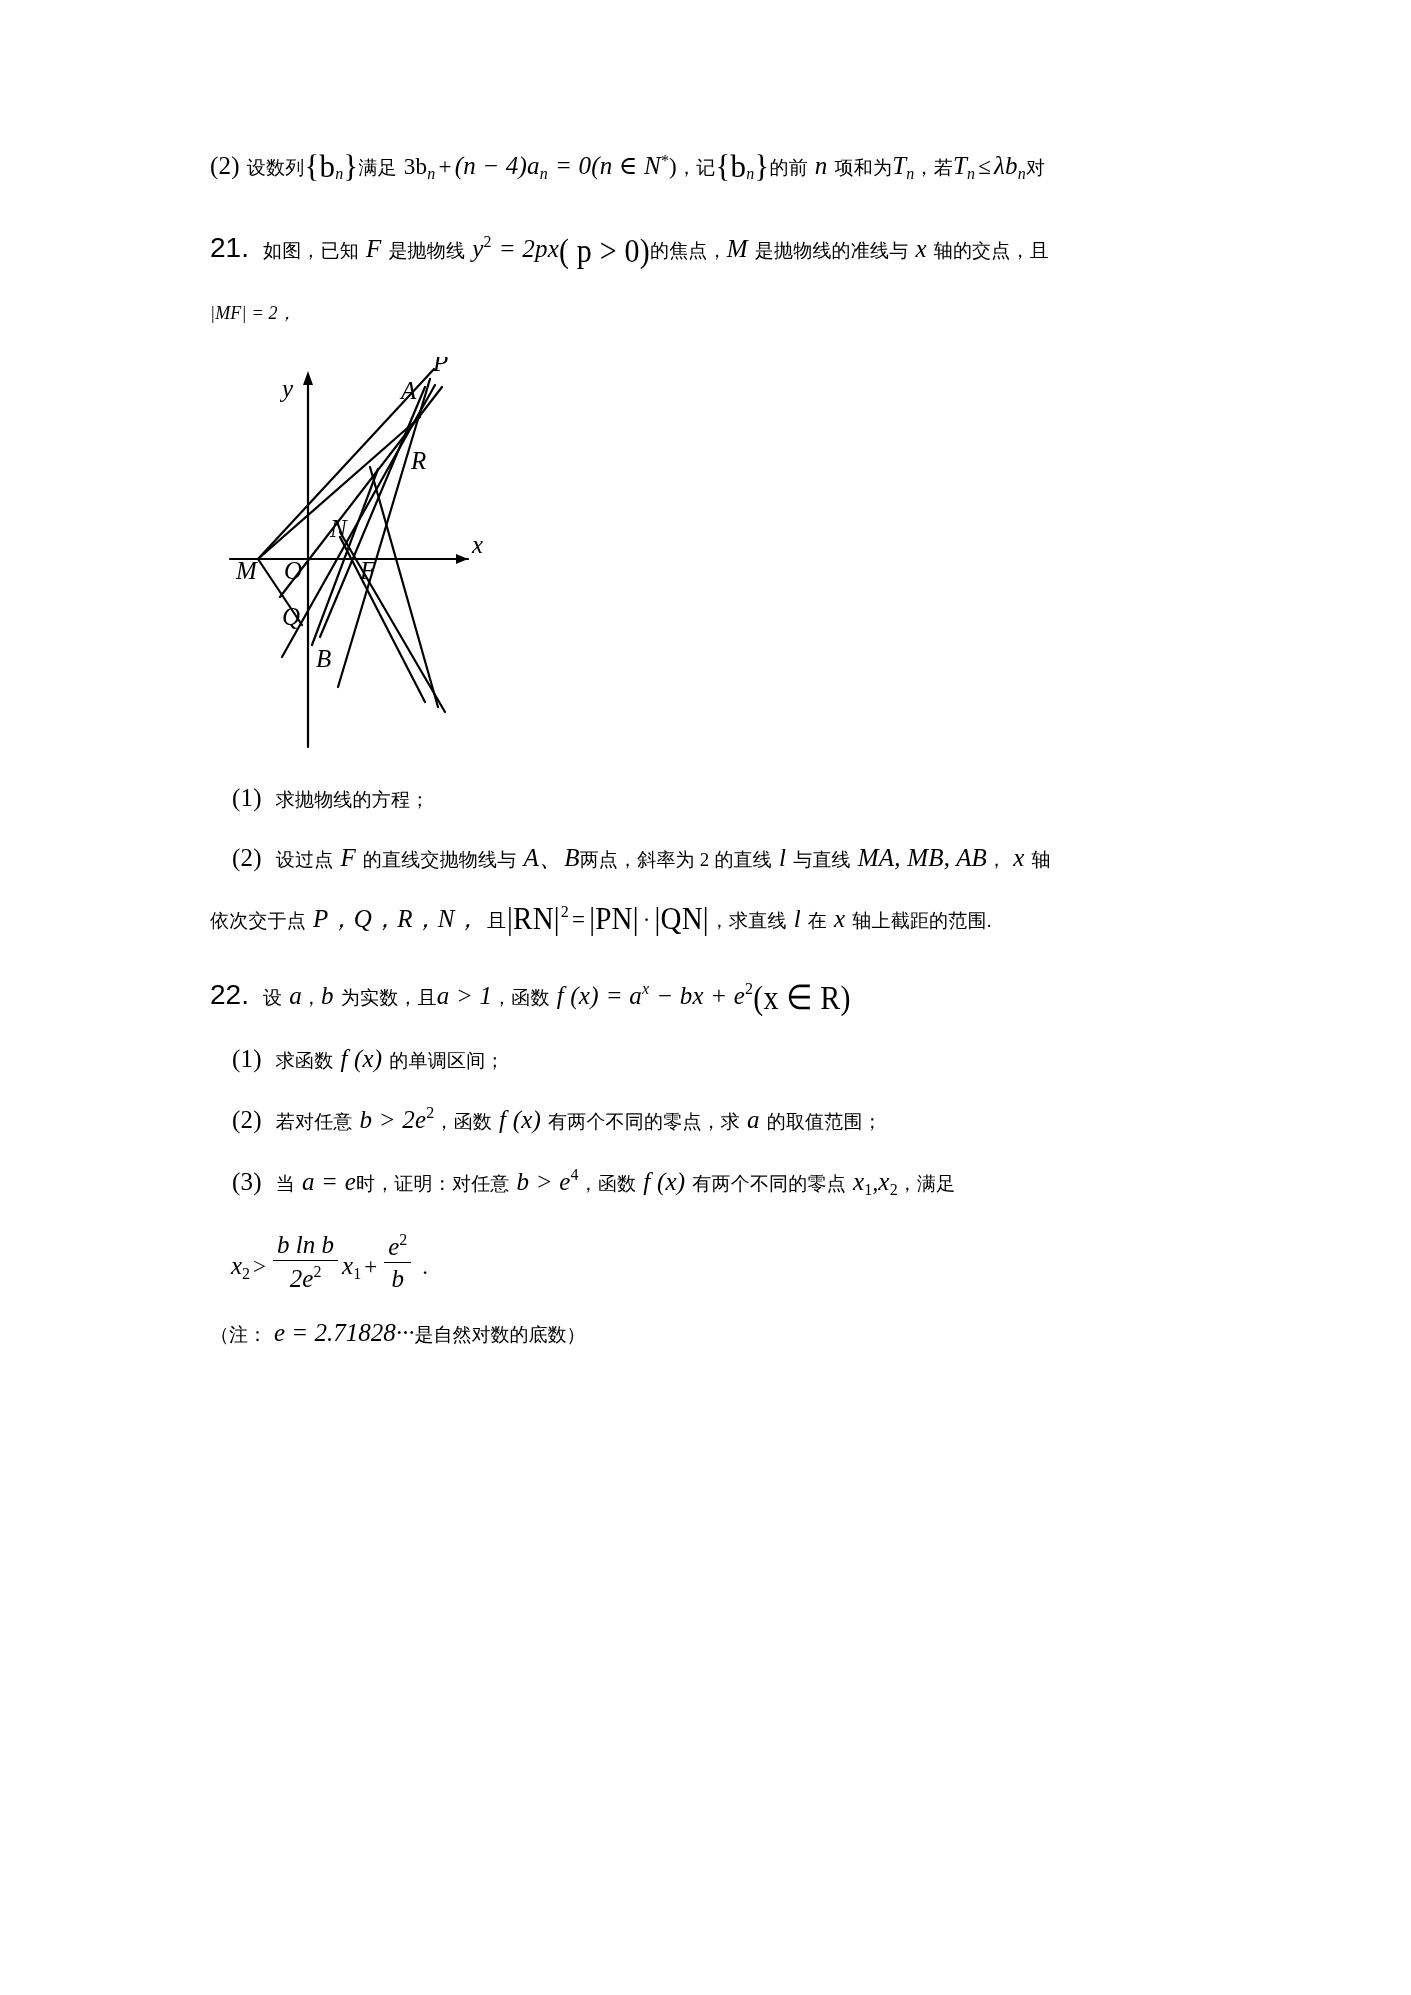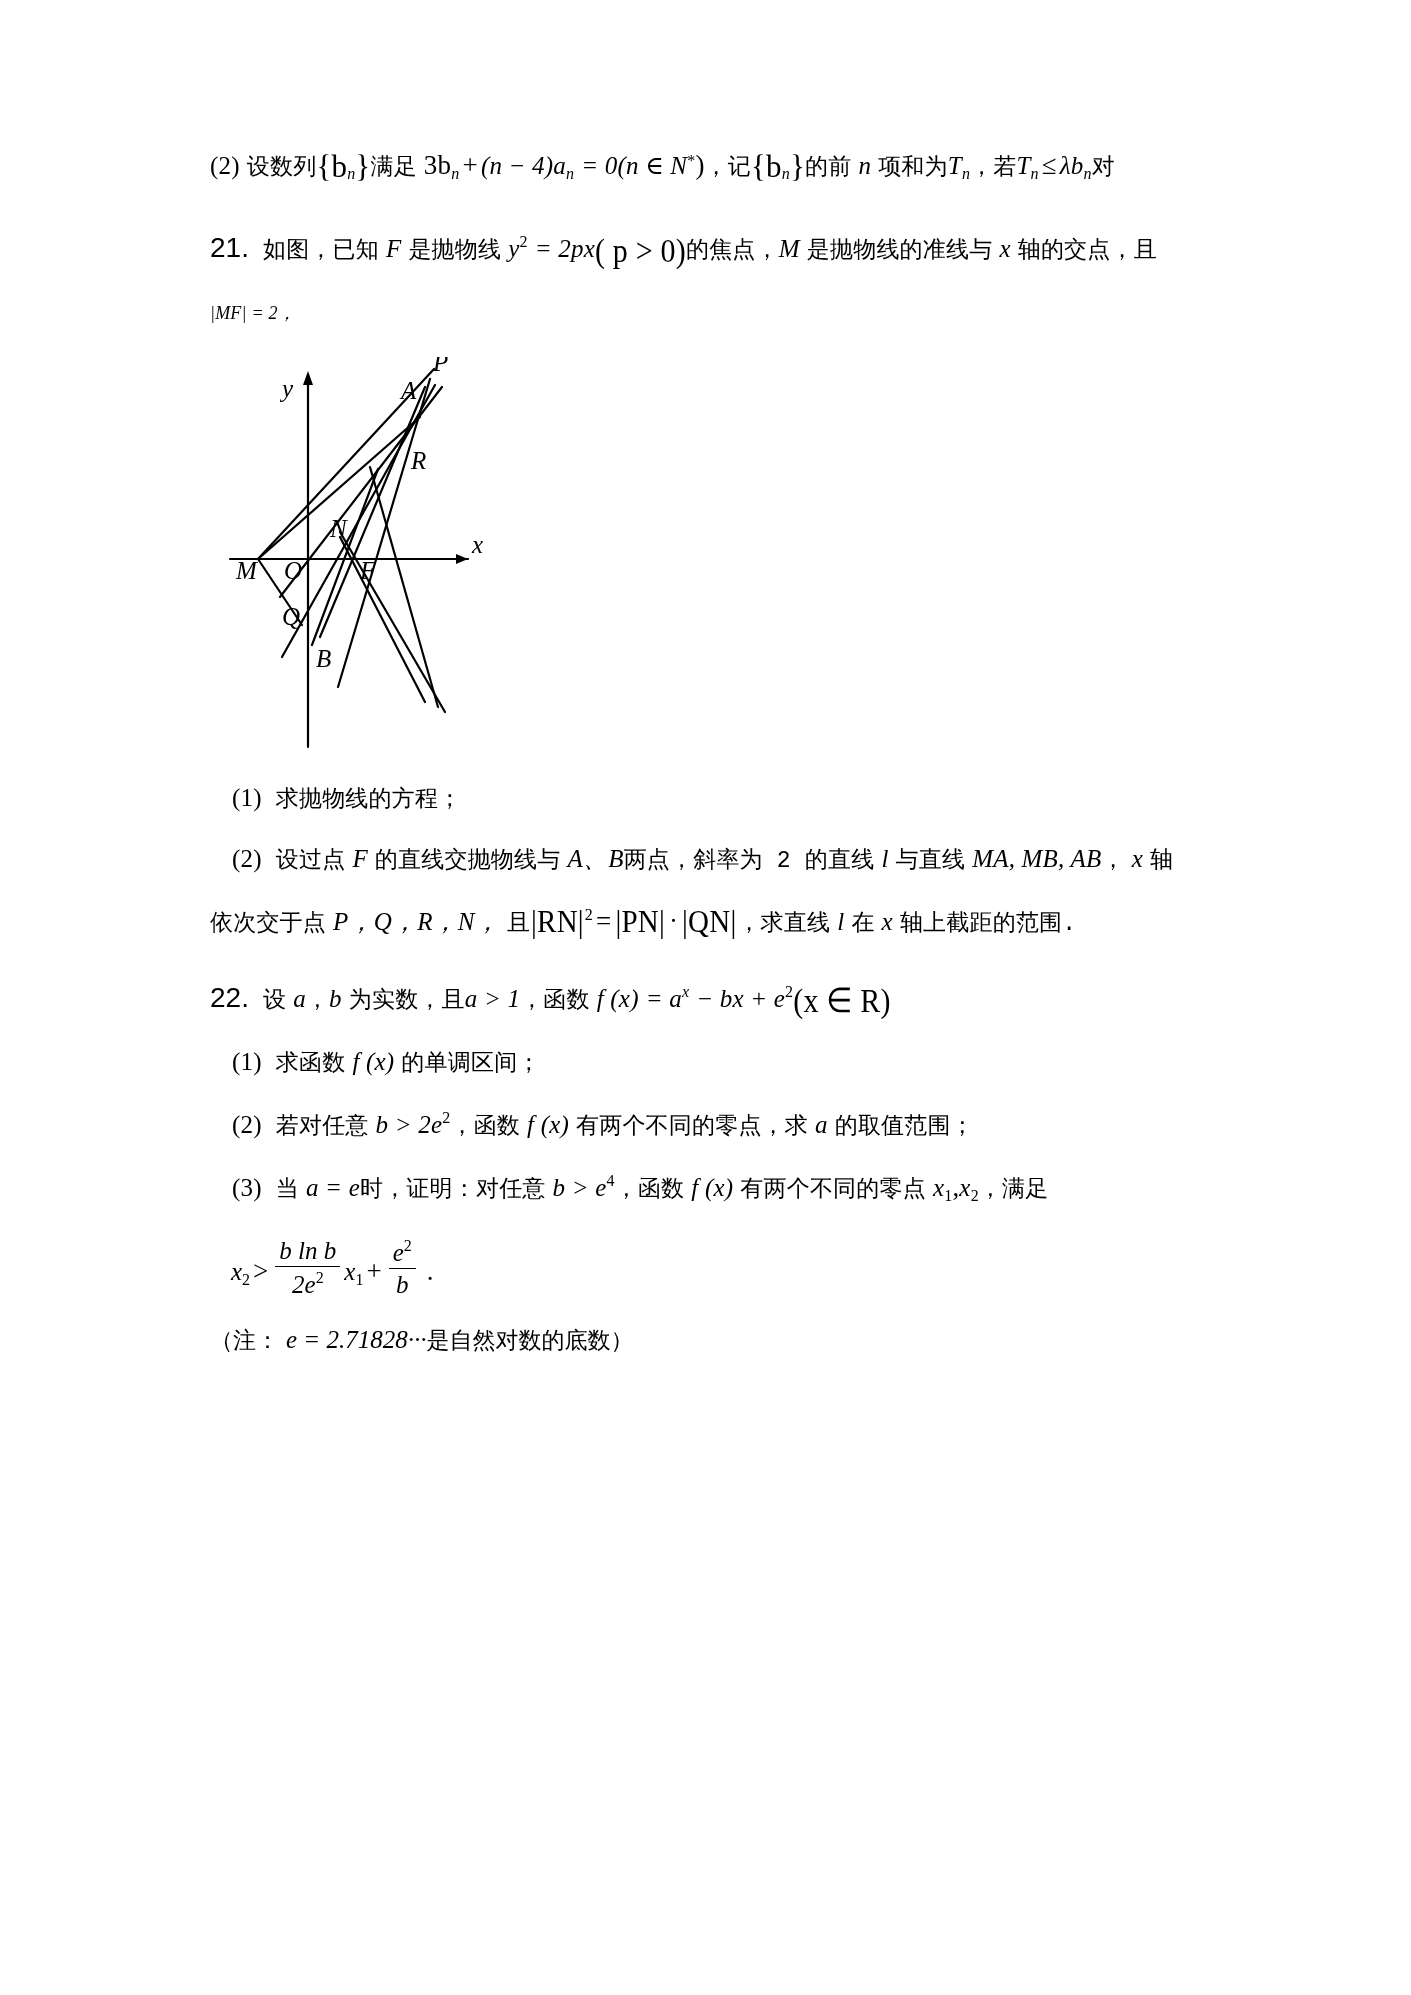--- a/index.html
+++ b/index.html
@@ -33,37 +33,37 @@
   
   .line {
     font-size: 24.5px;
     line-height: 1.0;
     margin: 0 0 34px 0;
     white-space: nowrap;
     letter-spacing: 0.2px;
   }
   .line.indent { padding-left: 22px; }
   .cjk {
-    font-family: Liberation Mono, monospace;
-    font-size: 23px;
+    font-family: Liberation Serif, serif;
+    font-size: 19px;
   }
   .num {
     font-family: "Liberation Sans", sans-serif;
     font-size: 28px;
     letter-spacing: 0;
   }
   .mi {
     font-family: "Liberation Serif", "DejaVu Serif", serif;
     font-style: italic;
     font-size: 25px;
   }
   .mn, .mo {
     font-family: "Liberation Serif", "DejaVu Serif", serif;
     font-style: normal;
-    font-size: 27px;
+    font-size: 23px;
   }
   .mo { padding: 0 3px; }
   .mup {
     font-family: "Liberation Serif", "DejaVu Serif", serif;
     font-style: normal;
     font-size: 25px;
   }
   .paren-big {
     font-size: 30px;
     font-family: "Liberation Serif", serif;

